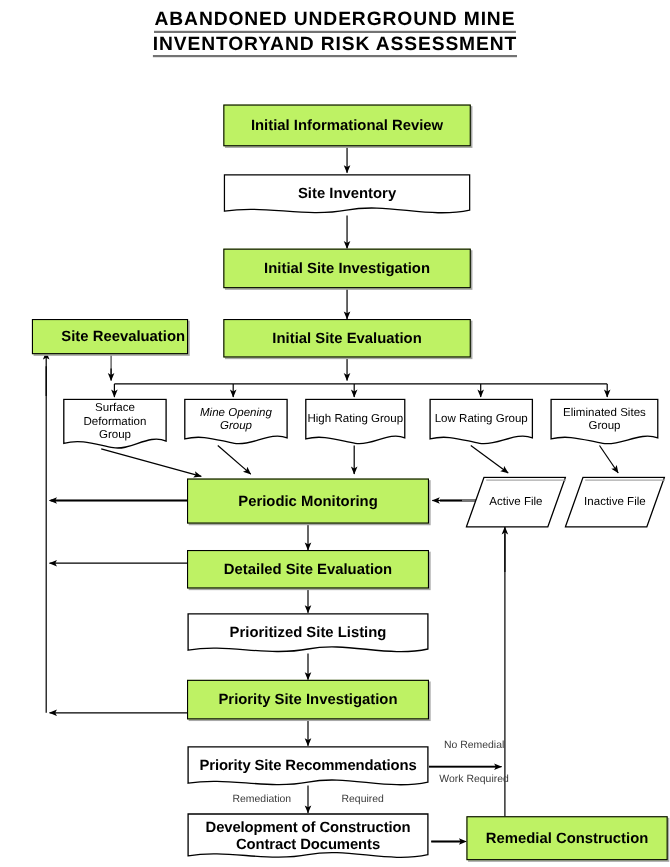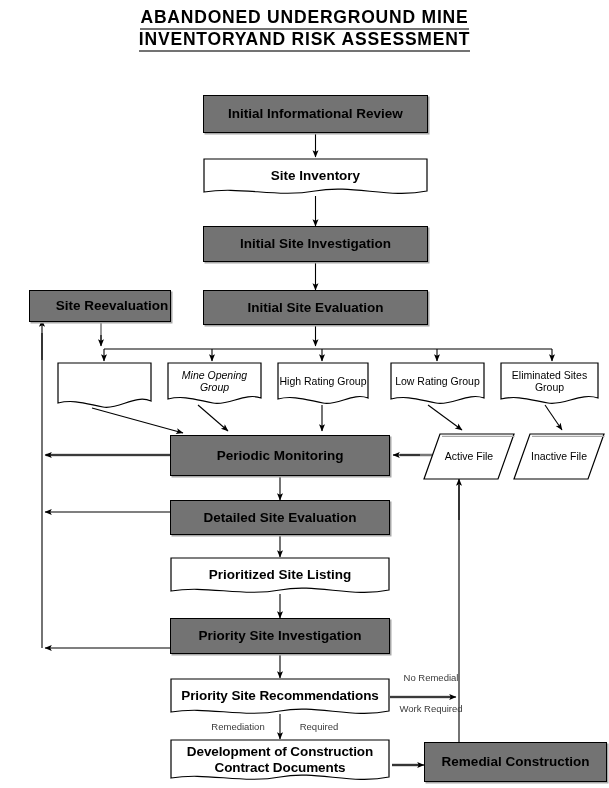--- a/index.html
+++ b/index.html
@@ -54,21 +54,21 @@
     position: relative;
     z-index: 3;
     line-height: 1.12;
     white-space: nowrap;
   }
   .node.wrap .lbl { white-space: normal; }
 
   
   .rect {
     border: 1.3px solid #000;
-    background: #737373;
+    background: #bef264;
     box-shadow: 1.5px 1.5px 0 0 #a8a8a8;
   }
 
   
   .doc {
     background: transparent;
     border: none;
   }
   .doc > svg {
     position: absolute;
@@ -238,20 +238,21 @@
   </div>
 
   <div class="node rect" style="left:203px; top:290px; width:225px; height:35px;">
     <span class="lbl t-big">Initial Site Evaluation</span>
   </div>
 
   <div class="node doc wrap" style="left:57px; top:362px; width:95px; height:50px;">
     <svg viewBox="0 0 95 50" preserveAspectRatio="none">
       <path d="M1,1 L94,1 L94,39 C78,32 62,48 46,45 C30,42 17,37 1,41 Z" fill="#ffffff" stroke="#000" stroke-width="1.2"></path>
     </svg>
+    <span class="lbl t-small" style="width:88px; margin-bottom:6px;">Surface Deformation Group</span>
   </div>
 
   <div class="node doc wrap" style="left:167px; top:362px; width:95px; height:46px;">
     <svg viewBox="0 0 95 46" preserveAspectRatio="none">
       <path d="M1,1 L94,1 L94,36 C78,30 62,44 46,41 C30,38 17,33 1,37 Z" fill="#ffffff" stroke="#000" stroke-width="1.2"></path>
     </svg>
     <span class="lbl t-small" style="width:108px; margin-bottom:6px;font-style:italic;">Mine Opening Group</span>
   </div>
 
   <div class="node doc wrap" style="left:277px; top:362px; width:92px; height:46px;">
@@ -330,17 +331,17 @@
 
   <div class="edge-label" style="left:398px; top:672px; width:66px;">
     <span>No Remedial</span>
   </div>
   <div class="edge-label" style="left:398px; top:703px; width:66px;">
     <span>Work Required</span>
   </div>
   <div class="edge-label" style="left:205px; top:721px; width:66px;">
     <span>Remediation</span>
   </div>
-  <div class="edge-label" style="left:289px; top:721px; width:60px; text-align:center;">
+  <div class="edge-label" style="left:289px; top:721px; width:60px; text-align:right;">
     <span>Required</span>
   </div>
 
 </div>
 
 </body></html>

